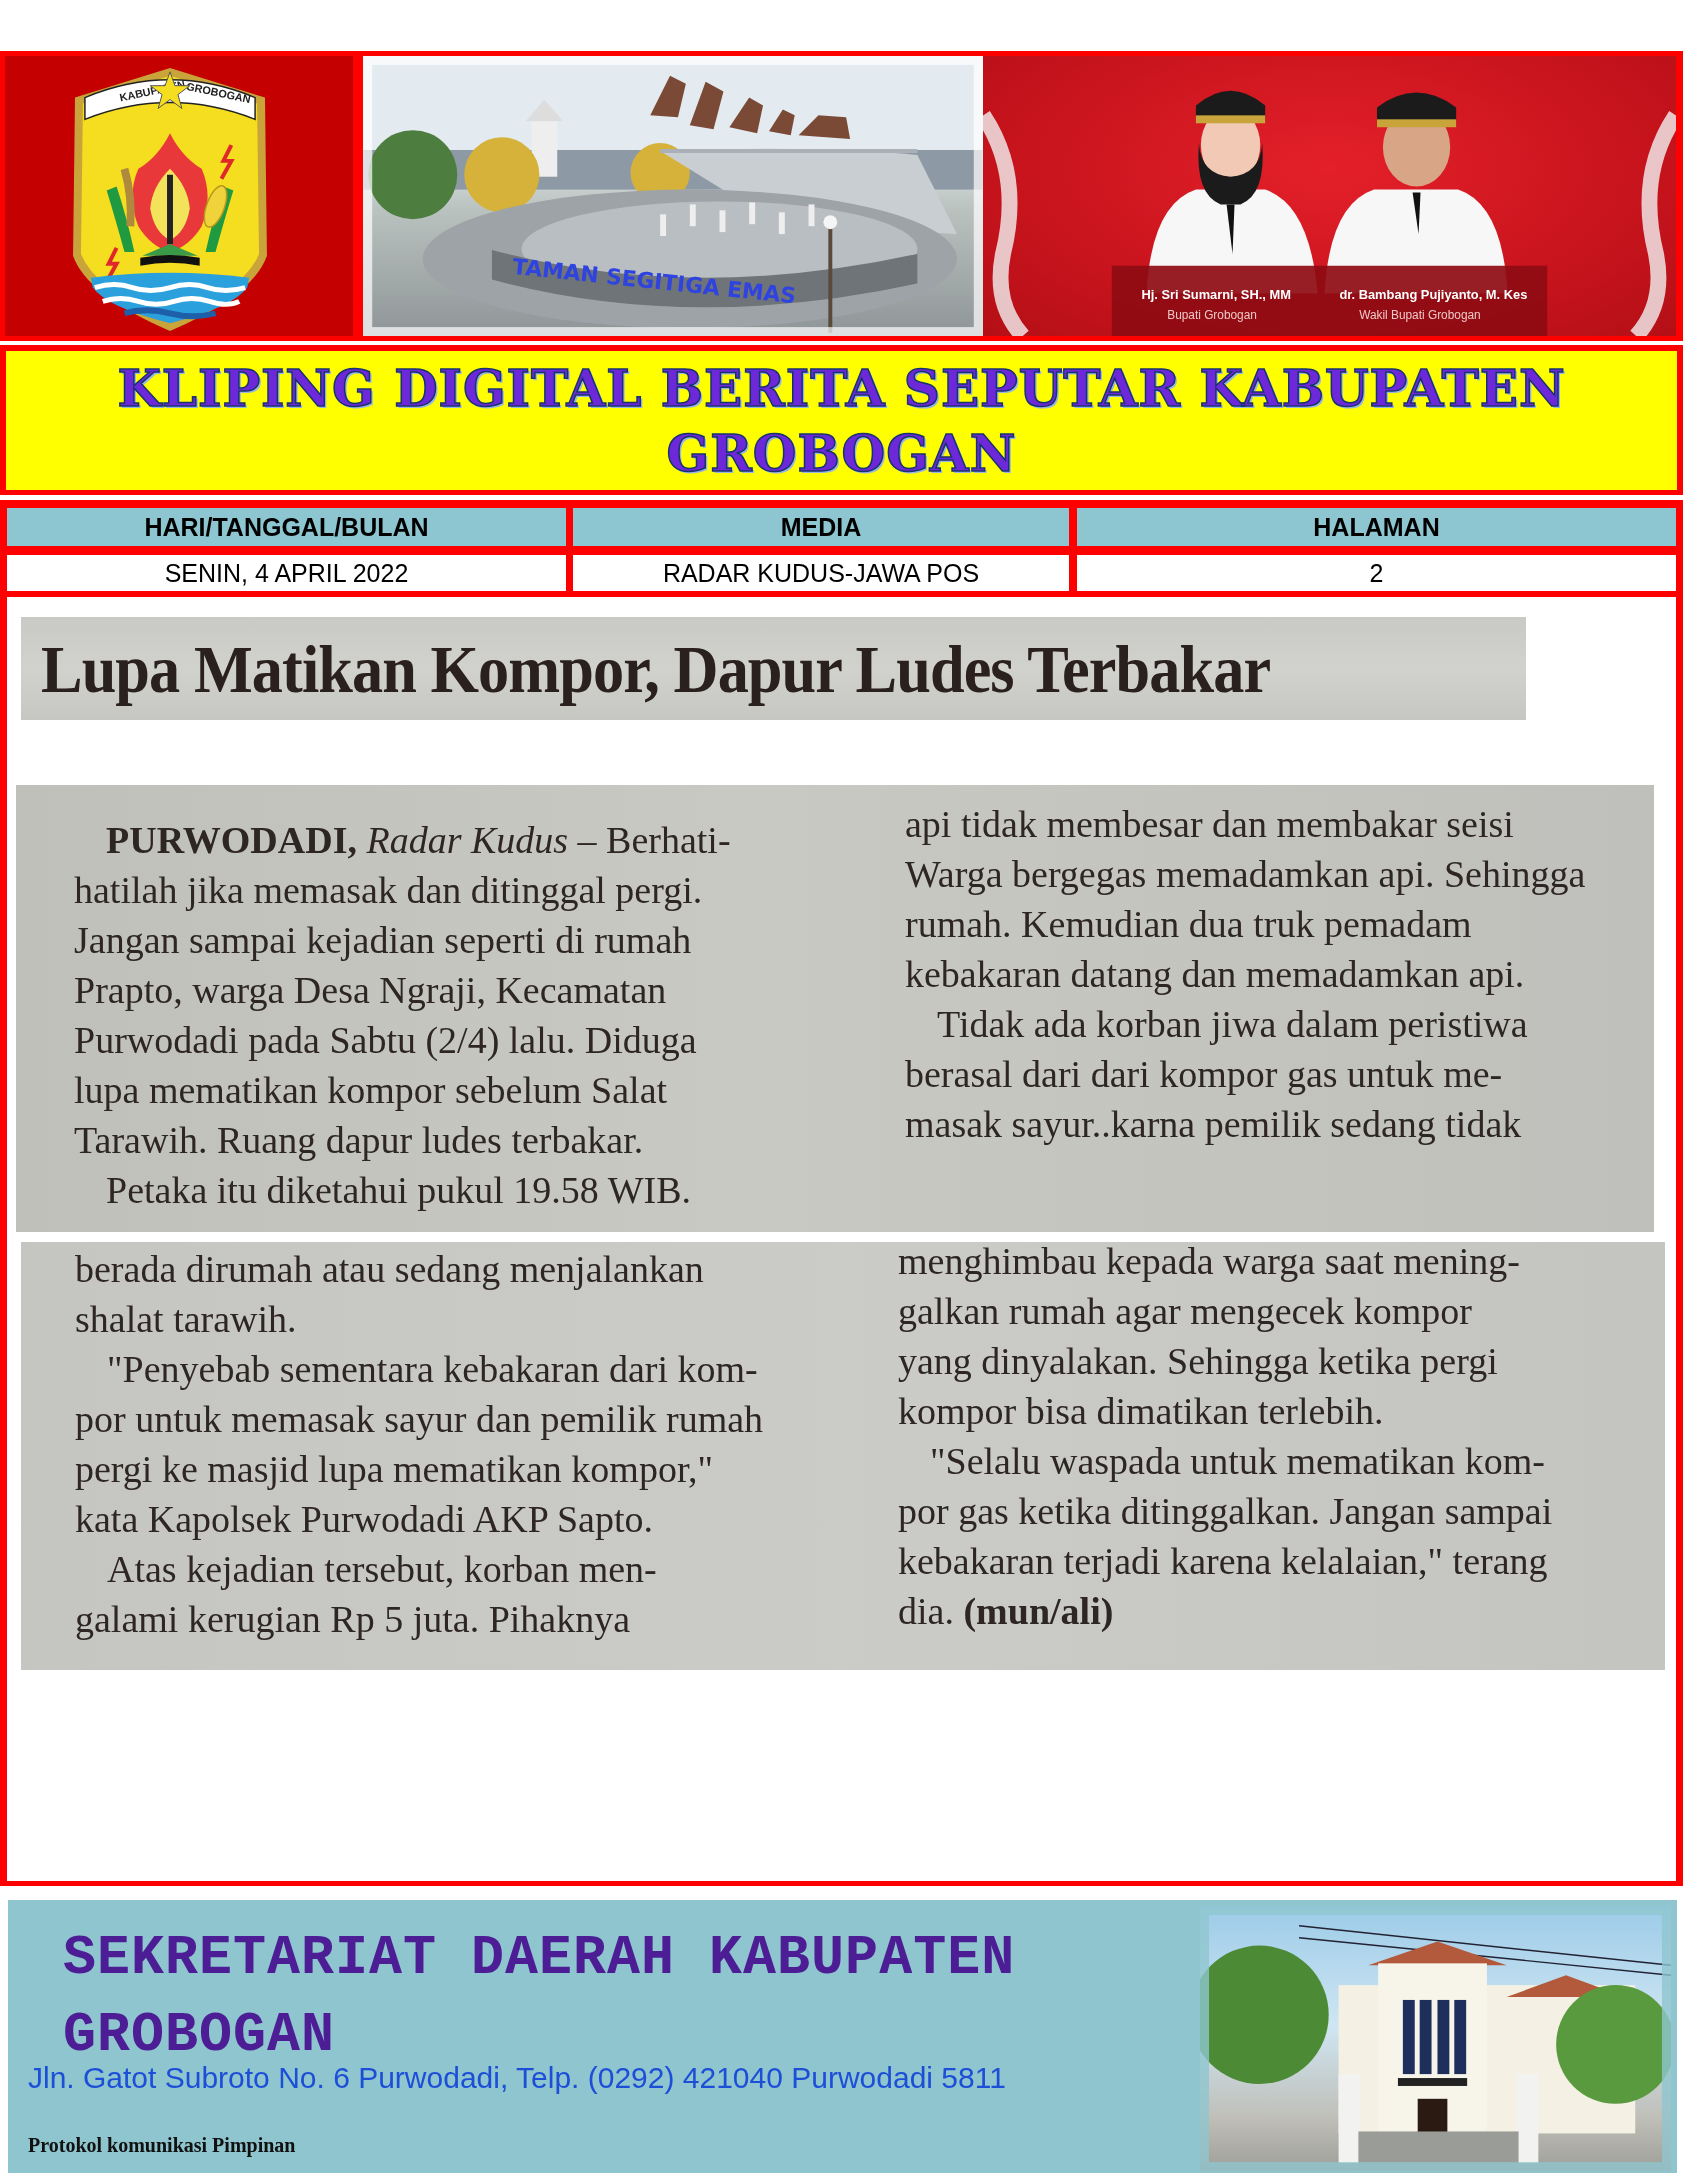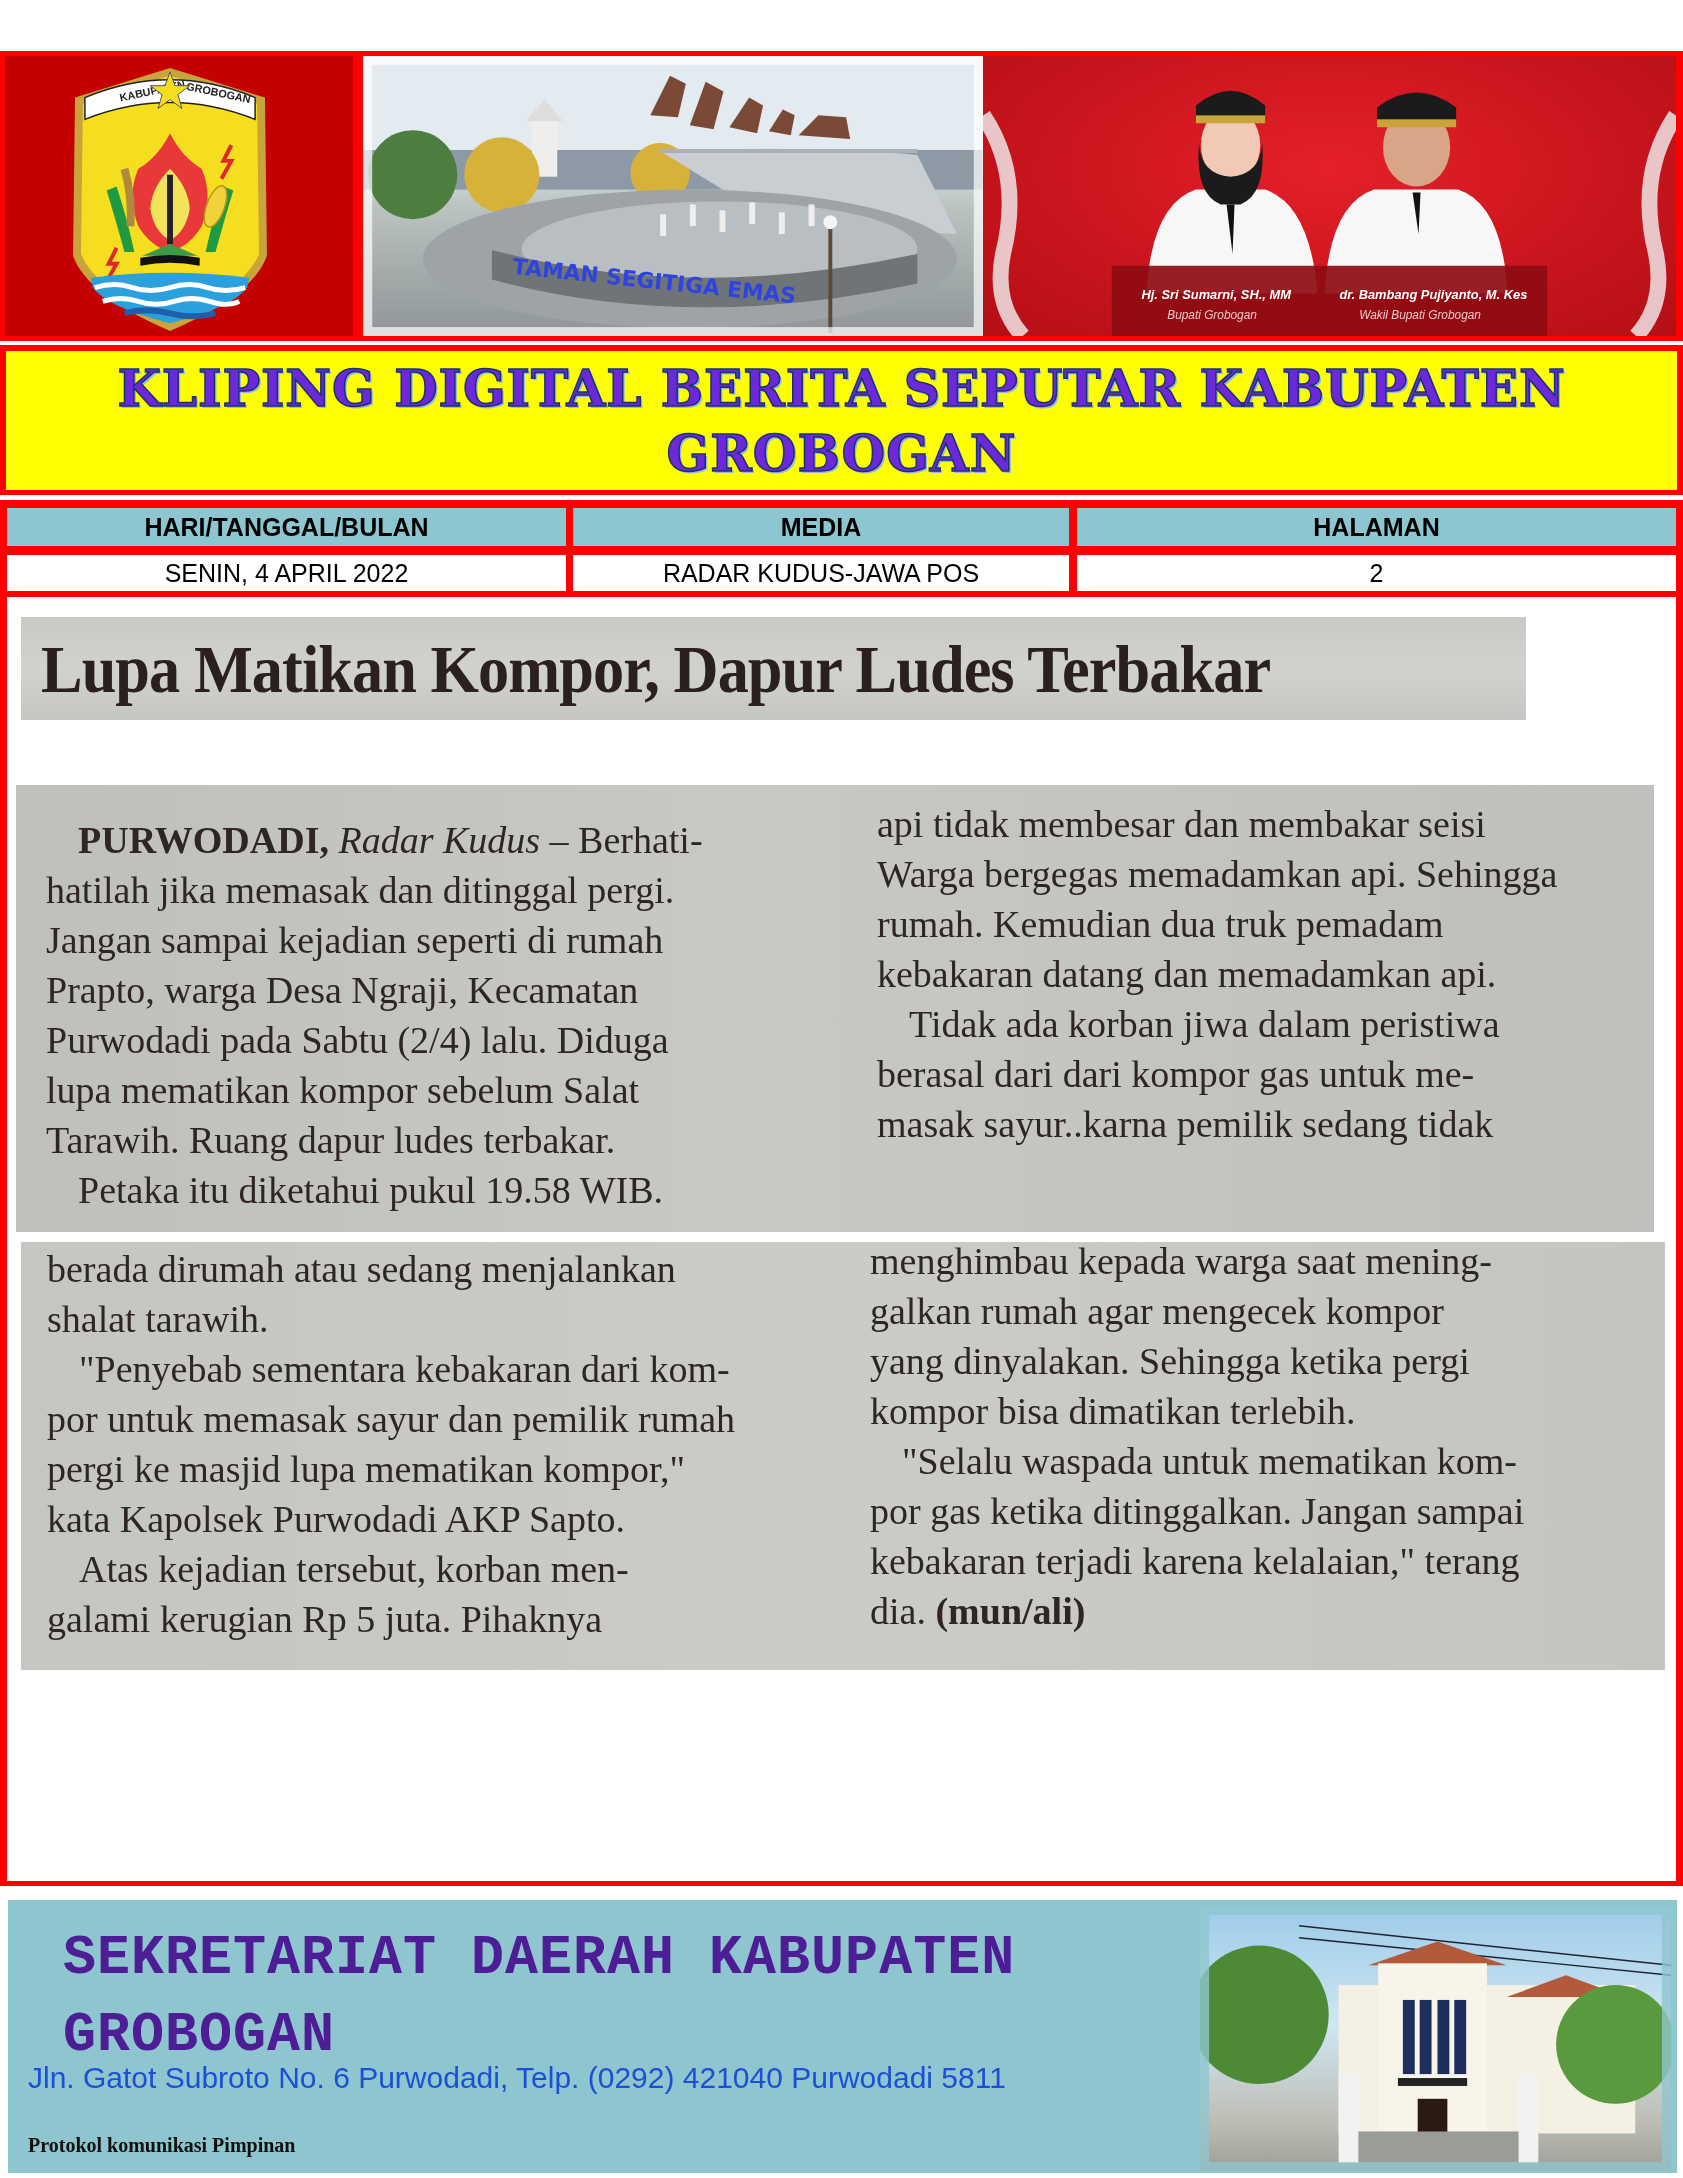--- a/index.html
+++ b/index.html
@@ -6,21 +6,21 @@
   html, body { width: 1683px; height: 2178px; background: #ffffff; overflow: hidden; }
   body { position: relative; font-family: "Liberation Sans", sans-serif; }
 
   
   .banner { position: absolute; left: 0; top: 51px; width: 1683px; height: 290px; background: #ff0000; }
   .logo-box { position: absolute; left: 5px; top: 5px; width: 348px; height: 280px; background: #c40000; }
   .crest { position: absolute; left: 50px; top: 2px; width: 230px; height: 279px; }
   .photo-plaza { position: absolute; left: 363px; top: 5px; width: 620px; height: 280px; overflow: hidden;
     background: linear-gradient(180deg, #dfe8ef 0%, #e7ecef 30%, #b9c2bf 55%, #8f9597 100%); }
   .photo-leaders { position: absolute; left: 983px; top: 5px; width: 693px; height: 280px; overflow: hidden;
-    background: radial-gradient(ellipse at 50% 40%, #e4202a 0%, #c9141d 60%, #b40f16 100%); font-style: italic; }
+    background: radial-gradient(ellipse at 50% 40%, #e4202a 0%, #c9141d 60%, #b40f16 100%); }
 
   
   .title-box { position: absolute; left: 0; top: 345px; width: 1683px; height: 150px; background: #ff0000; }
   .title-inner { position: absolute; left: 6px; top: 6px; width: 1671px; height: 139px; background: #ffff00;
     display: flex; align-items: center; justify-content: center; text-align: center; }
   .title-text { font-family: "DejaVu Serif", serif; font-weight: bold; font-size: 50px; line-height: 65px;
     color: #6d28d9; letter-spacing: 1px;
     -webkit-text-stroke: 1.5px #17336b;
     text-shadow: 2px 2px 0 #9bb6e0; }
 
@@ -39,21 +39,21 @@
     background: linear-gradient(180deg, #c9cac6 0%, #d1d2ce 50%, #c6c7c2 100%); }
   .headline-text { position: absolute; left: 20px; top: 14px; font-family: "Liberation Serif", serif;
     font-weight: bold; font-size: 67px; letter-spacing: -1px; color: #2a201e; white-space: nowrap;
     transform: scaleX(0.93); transform-origin: left center; }
 
   .clip.body1 { left: 9px; top: 188px; width: 1638px; height: 447px;
     background: linear-gradient(90deg, #c0c0bb 0%, #c9c9c4 45%, #c7c7c2 55%, #bfc0bb 100%); }
   .clip.body2 { left: 14px; top: 645px; width: 1644px; height: 428px;
     background: linear-gradient(90deg, #c5c6c1 0%, #cbccc7 50%, #c4c5c0 100%); }
   .col { position: absolute; font-family: "Liberation Serif", serif; font-size: 38px; line-height: 50px;
-    color: #2e2624; white-space: nowrap; }
+    color: #2e2624; white-space: nowrap; margin-left: 28px; }
   .col .ln { display: block; }
   .col .ind { padding-left: 32px; }
   .b { font-weight: bold; }
   .i { font-style: italic; }
 
   
   .footer { position: absolute; left: 8px; top: 1900px; width: 1669px; height: 273px; background: #8ec5ce; }
   .footer-title { position: absolute; left: 21px; top: 20px; font-family: Liberation Mono, monospace; font-weight: bold;
     font-size: 55px; line-height: 77px; color: #4c1d95; letter-spacing: 1px; margin-left: 34px; }
   .footer-address { position: absolute; left: 20px; top: 161px; font-family: "Liberation Sans", sans-serif;

